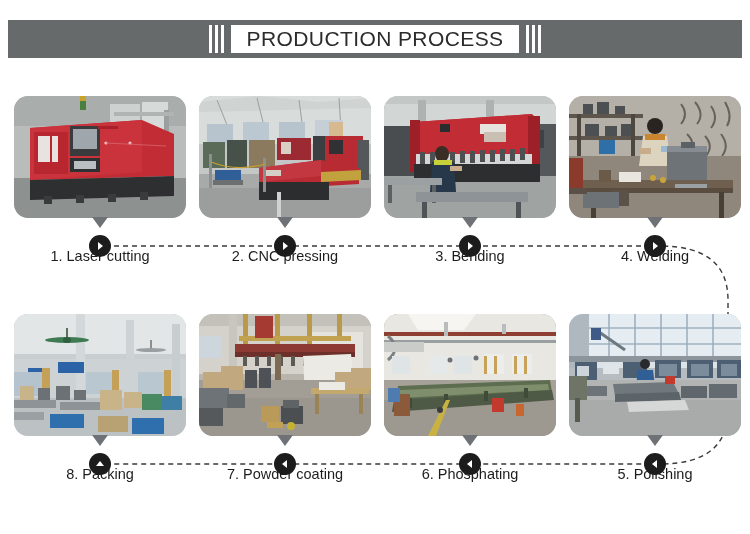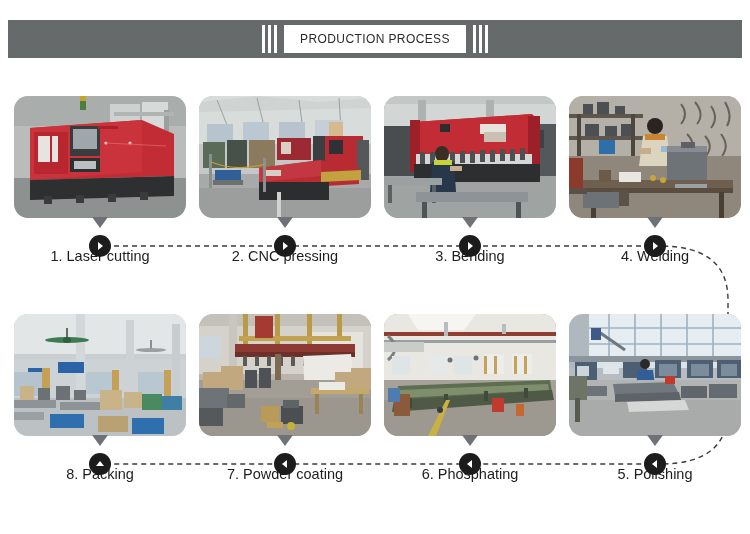--- a/index.html
+++ b/index.html
@@ -42,21 +42,21 @@
   .title-box {
     background: #ffffff;
     height: 28px;
     display: flex;
     align-items: center;
     justify-content: center;
     padding: 0 16px;
     margin: 0 7px;
   }
   .title-box span {
-    font-size: 12px;
+    font-size: 21px;
     letter-spacing: 0.4px;
     color: #2b2b2b;
     font-family: "Liberation Sans", sans-serif;
     white-space: nowrap;
   }
 
   
   .flow-svg {
     position: absolute;
     left: 0;

